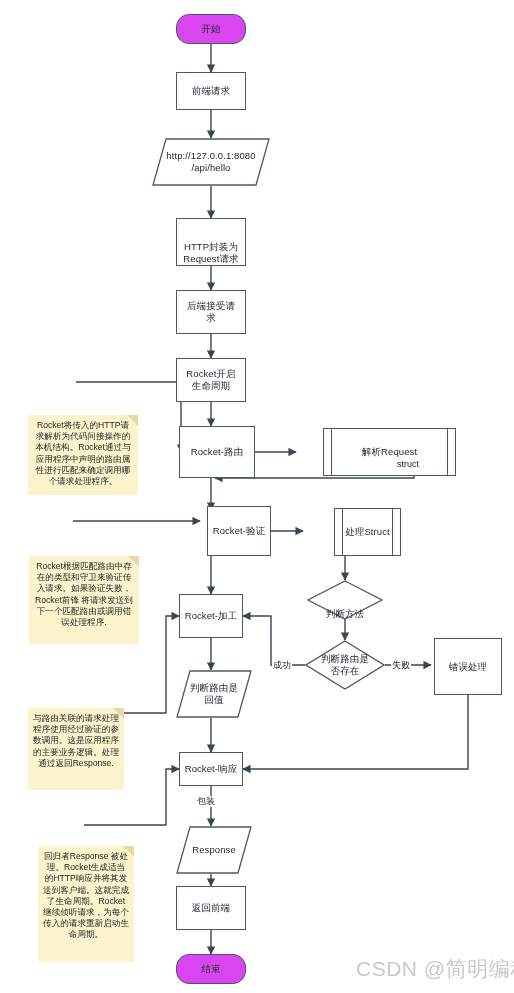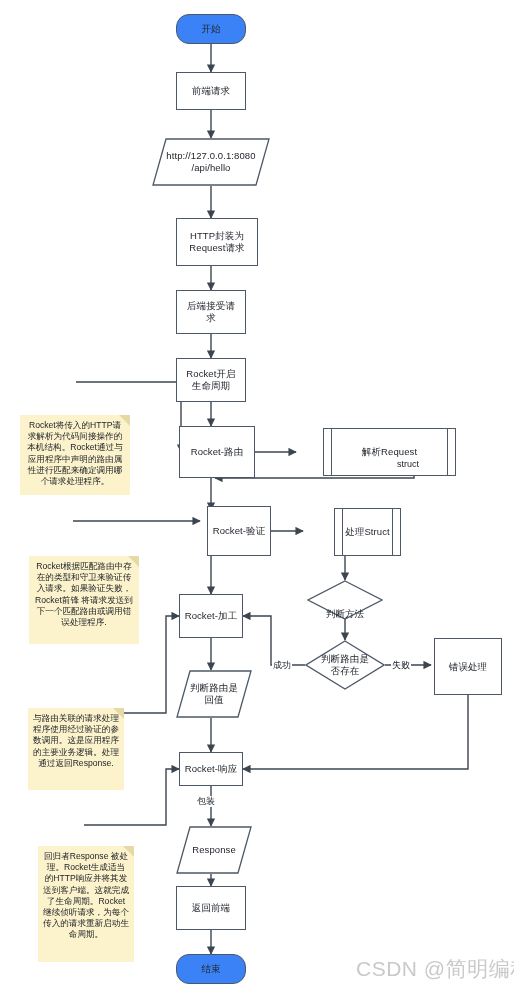--- a/index.html
+++ b/index.html
@@ -37,21 +37,21 @@
     letter-spacing: 0.1px;
     z-index: 3;
     pointer-events: auto;
   }
   .node.rect {
     border: 1.3px solid #4d5866;
     background: #ffffff;
   }
   .node.terminator {
     border: 1.3px solid #4d5866;
-    background: #3b82f6;
+    background: #d946ef;
     border-radius: 13px;
   }
   .node.predef {
     border: 1.3px solid #4d5866;
     background: #ffffff;
     margin-left: 24px;
   }
   .node.predef::before,
   .node.predef::after {
     content: "";
@@ -213,21 +213,21 @@
   </div>
 
   <div class="node para" style="left:152px; top:138px; width:118px; height:48px;">
     <svg class="para-shape" viewBox="0 0 118 48" preserveAspectRatio="none">
       <polygon points="14,1 117,1 104,47 1,47" fill="#ffffff" stroke="#4d5866" stroke-width="1.3"></polygon>
     </svg>
     <span class="label">http://127.0.0.1:8080
 /api/hello</span>
   </div>
 
-  <div class="node rect" style="left:176px; top:218px; width:82px; height:48px;">
+  <div class="node rect" style="left:176px; top:218px; width:70px; height:48px;align-items:flex-end;">
     <span class="label">HTTP封装为
 Request请求</span>
   </div>
 
   <div class="node rect" style="left:176px; top:290px; width:70px; height:44px;">
     <span class="label">后端接受请
 求</span>
   </div>
 
   <div class="node rect" style="left:176px; top:358px; width:70px; height:44px;">
@@ -302,21 +302,21 @@
   </div>
 
   <div class="edge-label" style="left:396px; top:459px;">struct</div>
 
   <div class="edge-label" style="left:272px; top:660px;">成功</div>
 
   <div class="edge-label" style="left:391px; top:660px;">失败</div>
 
   <div class="edge-label" style="left:196px; top:796px;">包装</div>
 
-  <div class="note" style="left:20px; top:415px; width:110px; height:80px;">
+  <div class="note" style="left:28px; top:415px; width:110px; height:80px;">
     <span class="fold"></span>
     <span class="note-text">Rocket将传入的HTTP请求解析为代码间接操作的本机结构。Rocket通过与应用程序中声明的路由属性进行匹配来确定调用哪个请求处理程序。</span>
   </div>
 
   <div class="note" style="left:29px; top:556px; width:110px; height:88px;">
     <span class="fold"></span>
     <span class="note-text">Rocket根据匹配路由中存在的类型和守卫来验证传入请求。如果验证失败，Rocket前锋 将请求发送到下一个匹配路由或调用错误处理程序.</span>
   </div>
 
   <div class="note" style="left:28px; top:708px; width:96px; height:82px;">

